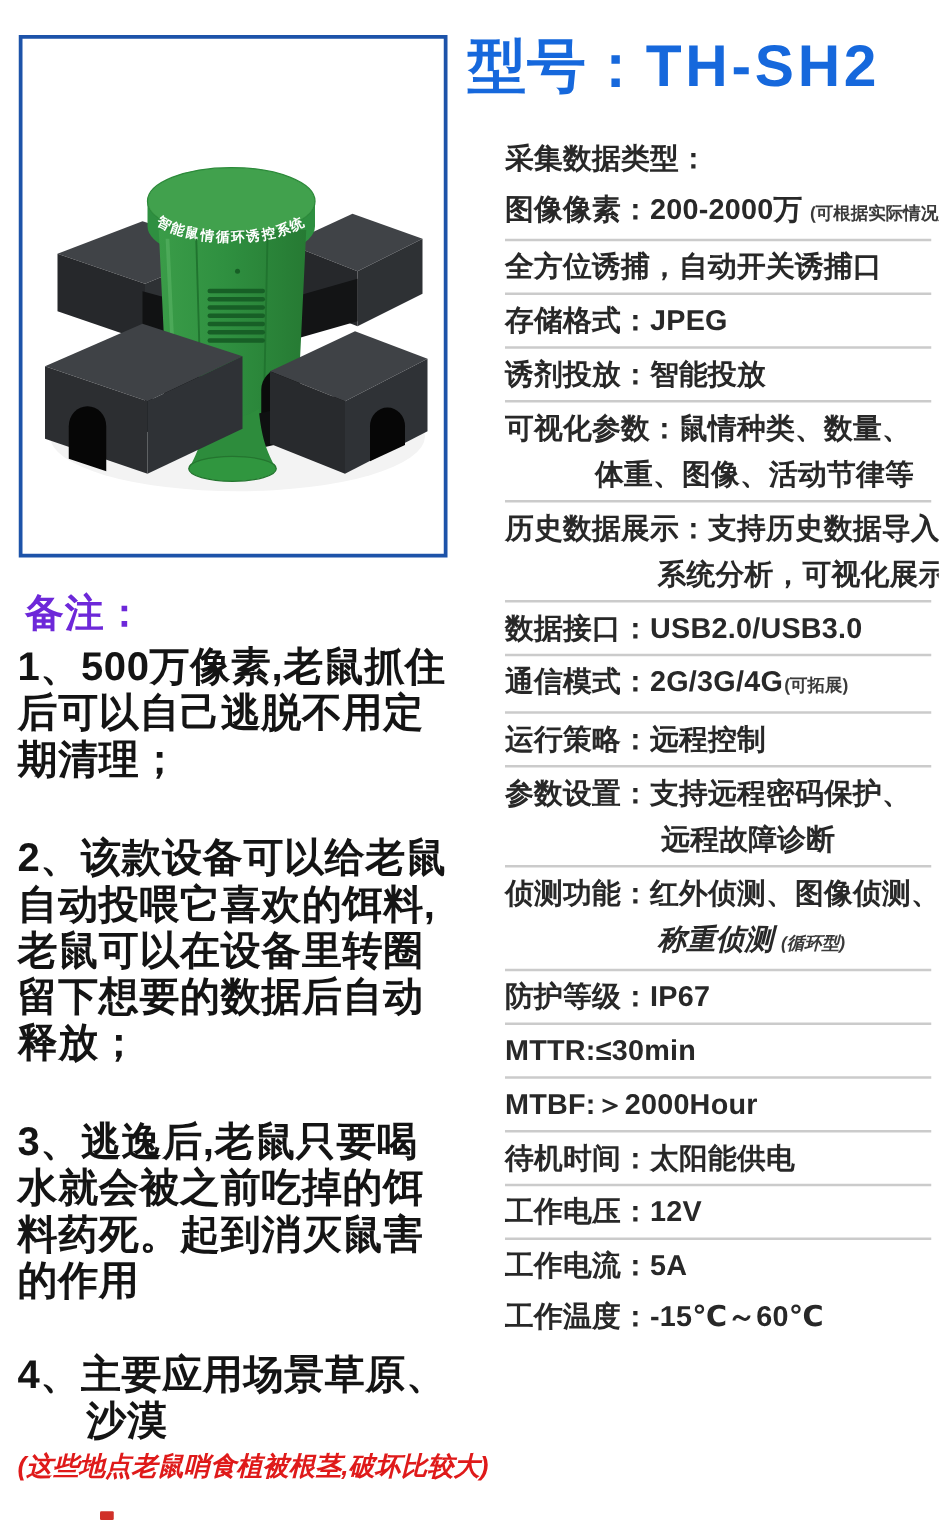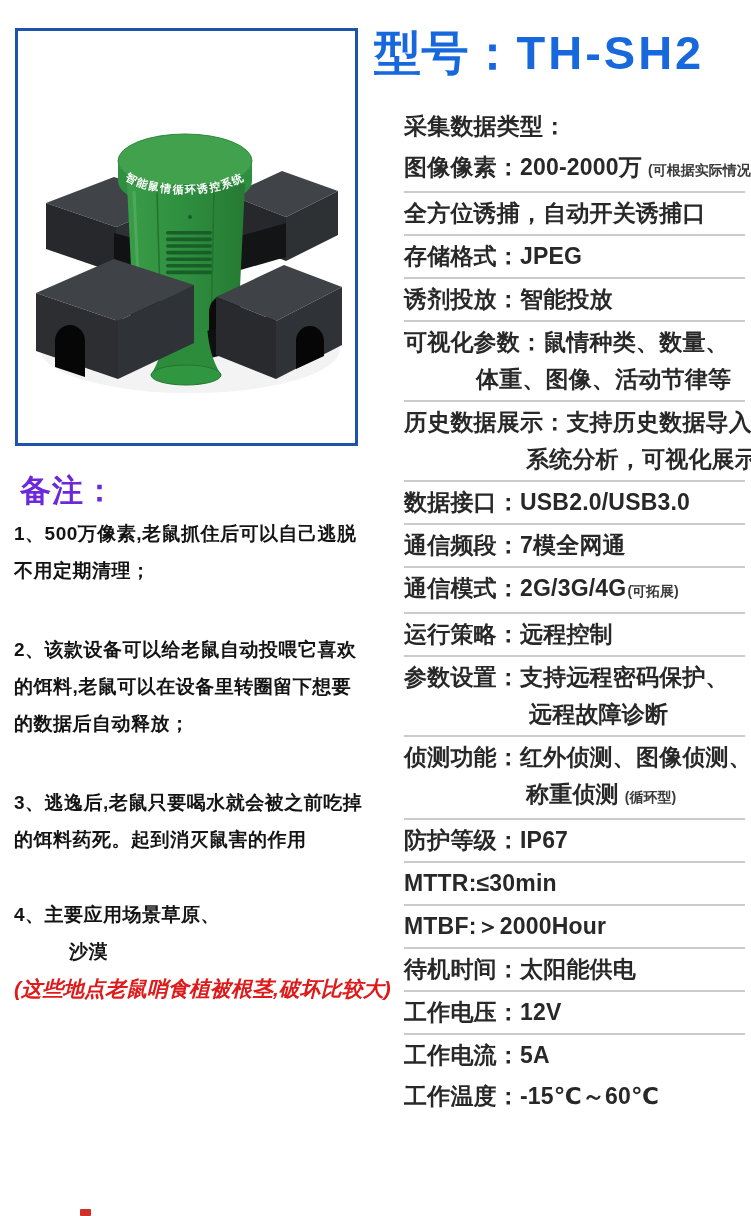--- a/index.html
+++ b/index.html
@@ -34,21 +34,21 @@
   }
   .spec-line .small.tight{margin-left:1px;}
 
   
   .notes{position:absolute;left:14px;top:472px;width:352px;}
   .notes-title{
     font-size:31px;line-height:38px;font-weight:bold;color:#6d28d9;
     margin:0 0 5px 6px;letter-spacing:1px;
   }
   .note{
-    font-size:19px;line-height:37px;color:#141414;font-weight:bold;
+    font-size:32px;line-height:37px;color:#141414;font-weight:bold;
     margin:0 0 42px 0;letter-spacing:0.5px;
   }
   .note.gap-sm{margin-bottom:28px;}
   .note.gap-none{margin-bottom:0;margin-top:38px;}
   .note .note-line{display:block;}
   .warning{
     font-size:21px;line-height:26px;color:#df1a1a;font-weight:bold;
     margin-top:6px;letter-spacing:0;white-space:nowrap;font-style:italic;
   }
   .red-fragment{
@@ -160,35 +160,32 @@
           <div class="spec-line" style="padding-left: 72px;"><span>体重、图像、活动节律等</span></div>
         </div>
         <div class="spec-row has-divider">
           <div class="spec-line"><span>历史数据展示：支持历史数据导入</span></div>
           <div class="spec-line" style="padding-left: 122px;"><span>系统分析，可视化展示</span></div>
         </div>
         <div class="spec-row has-divider">
           <div class="spec-line"><span>数据接口：USB2.0/USB3.0</span></div>
         </div>
         <div class="spec-row has-divider">
-          <div class="spec-line"><span>通信频段：7模全网通</span></div>
-        </div>
-        <div class="spec-row has-divider">
           <div class="spec-line"><span>通信模式：2G/3G/4G</span><span class="small tight">(可拓展)</span></div>
         </div>
         <div class="spec-row has-divider">
           <div class="spec-line"><span>运行策略：远程控制</span></div>
         </div>
         <div class="spec-row has-divider">
           <div class="spec-line"><span>参数设置：支持远程密码保护、</span></div>
           <div class="spec-line" style="padding-left: 125px;"><span>远程故障诊断</span></div>
         </div>
         <div class="spec-row has-divider">
           <div class="spec-line"><span>侦测功能：红外侦测、图像侦测、</span></div>
-          <div class="spec-line" style="padding-left: 122px;"><span>称重侦测</span><span class="small">(循环型)</span></div>
+          <div class="spec-line" style="padding-left: 122px; font-style: italic;"><span>称重侦测</span><span class="small">(循环型)</span></div>
         </div>
         <div class="spec-row has-divider">
           <div class="spec-line"><span>防护等级：IP67</span></div>
         </div>
         <div class="spec-row has-divider">
           <div class="spec-line"><span>MTTR:≤30min</span></div>
         </div>
         <div class="spec-row has-divider">
           <div class="spec-line"><span>MTBF:＞2000Hour</span></div>
         </div>

